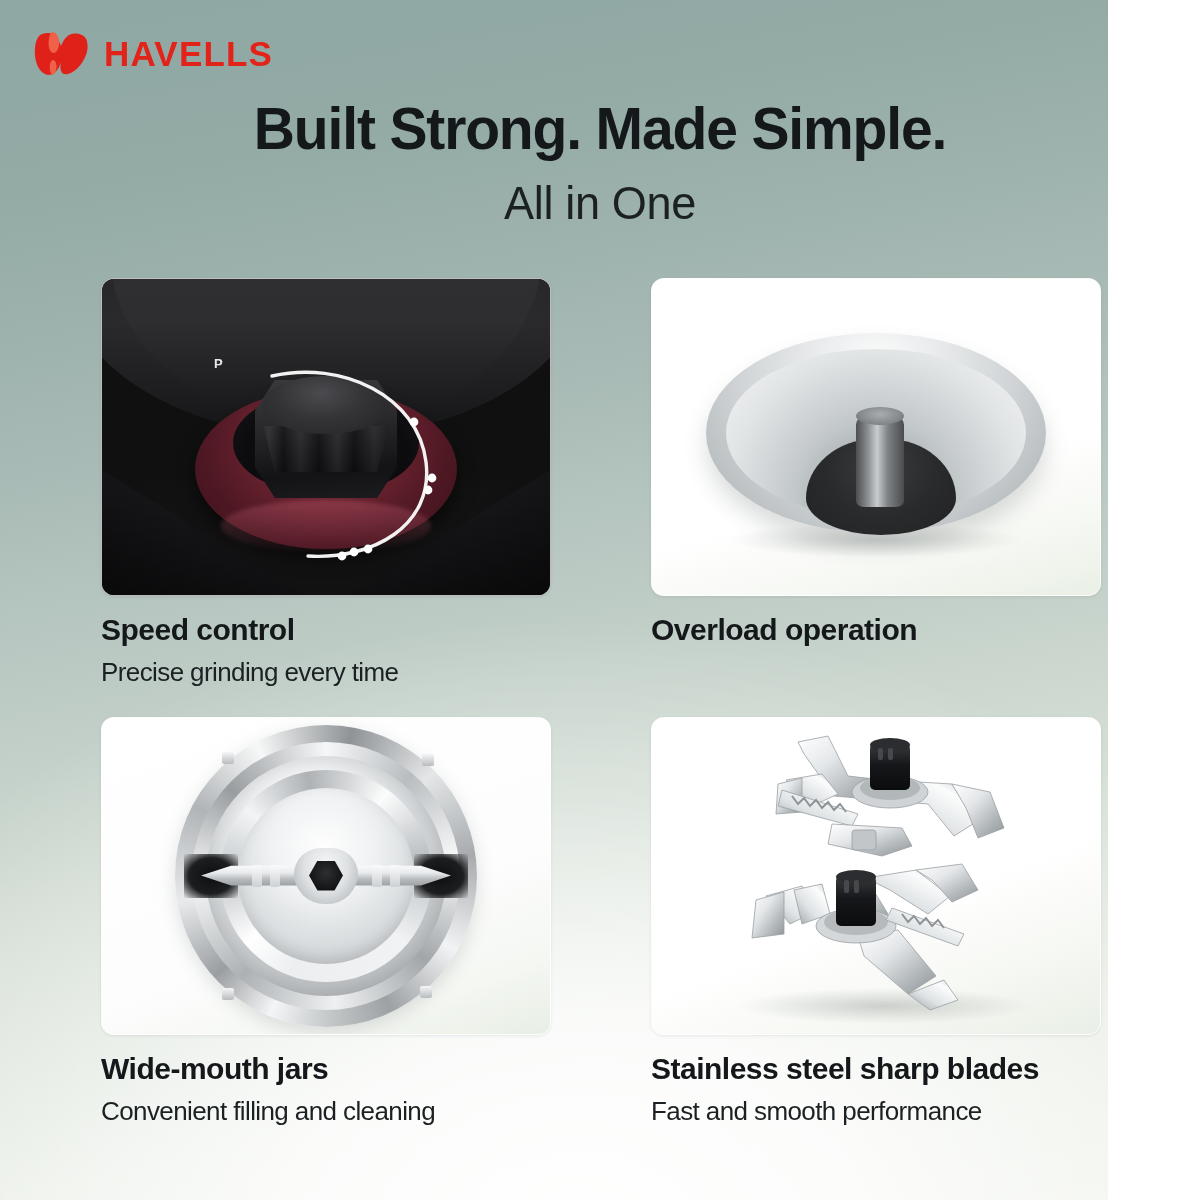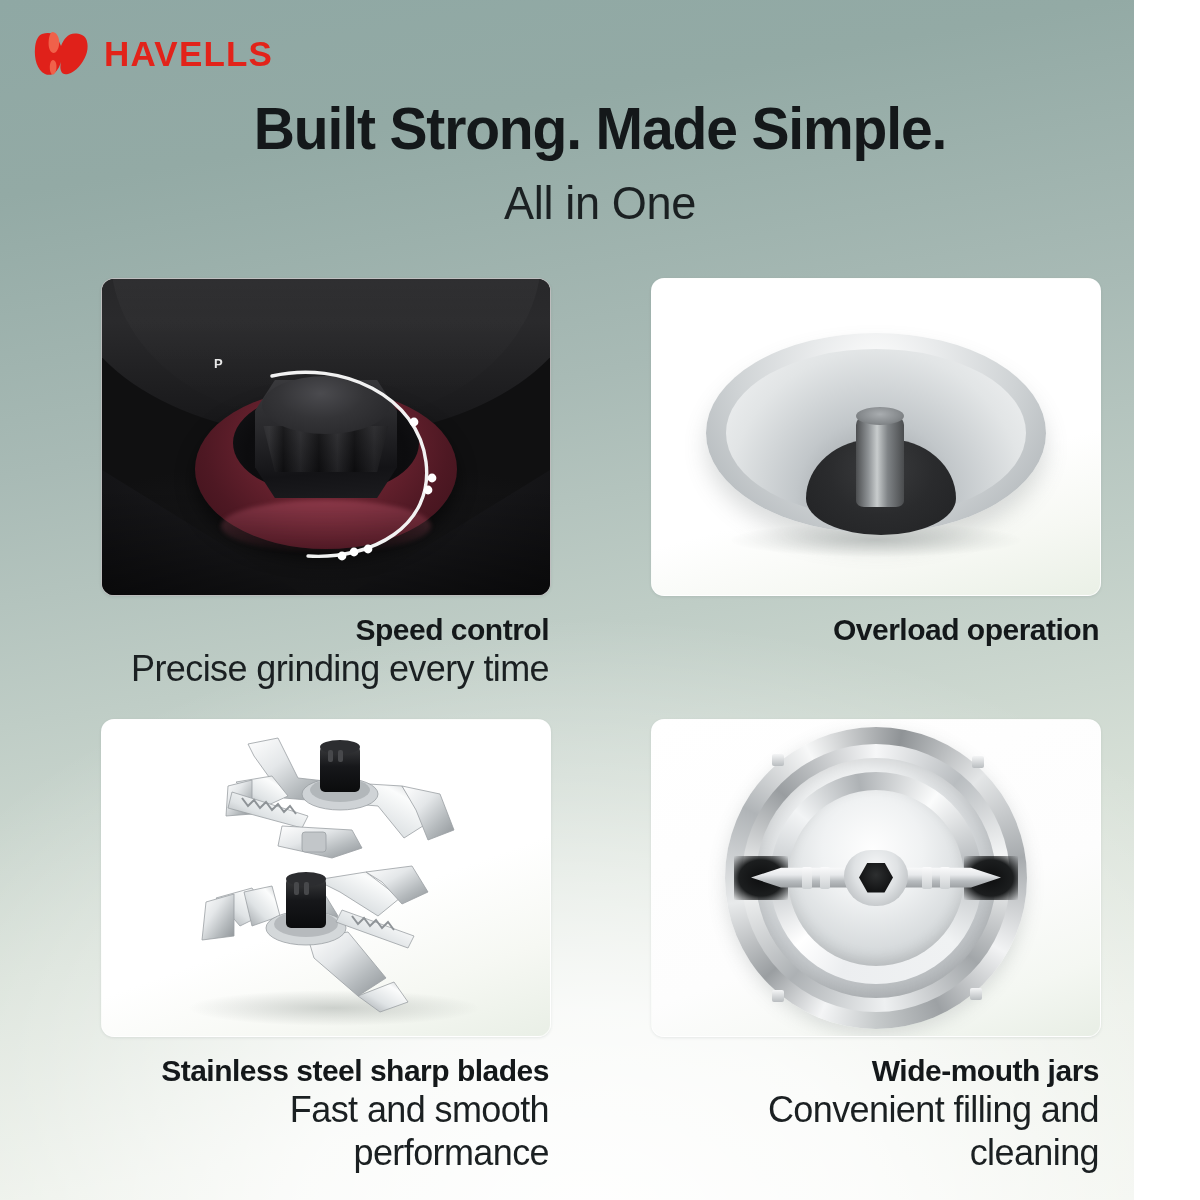--- a/index.html
+++ b/index.html
@@ -14,21 +14,20 @@
   }
 
   .page {
     position: relative;
     width: 1108px;
     height: 1200px;
     background:
       radial-gradient(ellipse 1100px 820px at 52% 102%, rgba(255,255,255,0.96) 0%, rgba(255,255,255,0.80) 26%, rgba(255,255,255,0.30) 52%, rgba(255,255,255,0.00) 74%),
       linear-gradient(170deg, #8fa8a4 0%, #93aaa5 14%, #a8bab5 34%, #bfcdc6 52%, #d7e0d7 70%, #e9eee6 86%, #f0f3ec 100%);
     overflow: hidden;
-    padding-left: 26px;
   }
 
   
   .logo-row {
     position: absolute;
     left: 32px;
     top: 28px;
     display: flex;
     align-items: center;
     gap: 14px;
@@ -94,38 +93,38 @@
     position: relative;
     width: 448px;
     height: 316px;
     border-radius: 13px;
     border: 1px solid rgba(255,255,255,0.72);
     overflow: hidden;
     box-shadow: 0 1px 3px rgba(40,60,55,0.10);
   }
   .caption {
     margin-top: 16px;
-    text-align: right;
+    text-align: left;
   }
   .cap-title {
     font-size: 30px;
     font-weight: bold;
     color: #14181a;
     letter-spacing: -0.5px;
     line-height: 1.18;
     display: block;
   }
   .cap-sub {
-    font-size: 36px;
+    font-size: 26px;
     font-weight: normal;
     color: #1b2022;
     letter-spacing: -0.6px;
     line-height: 1.2;
     display: block;
-    margin-top: 0;
+    margin-top: 10px;
   }
   .cell-2 .caption, .cell-4 .caption { }
 
   
   .card-speed {
     background:
       radial-gradient(ellipse 420px 200px at 50% 120%, #2b2b2d 0%, #1a1a1c 45%, #101011 100%),
       #121213;
   }
   .sp-top-panel {
@@ -527,20 +526,47 @@
           <div class="ov-shadow"></div>
           <div class="ov-dish"></div>
           <div class="ov-dish-inner"></div>
           <div class="ov-dark"></div>
           <div class="ov-pin"></div>
           <div class="ov-pin-top"></div>
         </div>
       </div>
       <div class="caption">
         <span class="cap-title">Overload operation</span>
+      </div>
+    </div>
+
+    <div class="cell cell-3">
+      <div class="card card-jar">
+        <div class="jar-r jar-1"></div>
+        <div class="jar-r jar-2"></div>
+        <div class="jar-r jar-3"></div>
+        <div class="jar-r jar-4"></div>
+        <div class="jar-r jar-5"></div>
+        <div class="jar-dark-l"></div>
+        <div class="jar-dark-r"></div>
+        <div class="jar-blade-bar"></div>
+        <div class="jar-tab t1"></div>
+        <div class="jar-tab t2"></div>
+        <div class="jar-tab t3"></div>
+        <div class="jar-tab t4"></div>
+        <div class="jar-hub"></div>
+        <div class="jar-hex"></div>
+        <div class="jar-notch n1"></div>
+        <div class="jar-notch n2"></div>
+        <div class="jar-notch n3"></div>
+        <div class="jar-notch n4"></div>
+      </div>
+      <div class="caption">
+        <span class="cap-title">Wide-mouth jars</span>
+        <span class="cap-sub">Convenient filling and cleaning</span>
       </div>
     </div>
 
     <div class="cell cell-4">
       <div class="card card-blades">
         <svg class="blades-svg" viewBox="0 0 448 316">
           <defs>
             <linearGradient id="steelA" x1="0" y1="0" x2="1" y2="1">
               <stop offset="0%" stop-color="#ffffff"></stop>
               <stop offset="38%" stop-color="#e4e7e9"></stop>
@@ -603,41 +629,14 @@
             <rect x="200" y="112" width="24" height="20" rx="3" fill="#c2c6c9" stroke="#9aa0a3" stroke-width="0.8"></rect>
           </g>
         </svg>
       </div>
       <div class="caption">
         <span class="cap-title">Stainless steel sharp blades</span>
         <span class="cap-sub">Fast and smooth performance</span>
       </div>
     </div>
 
-    <div class="cell cell-3">
-      <div class="card card-jar">
-        <div class="jar-r jar-1"></div>
-        <div class="jar-r jar-2"></div>
-        <div class="jar-r jar-3"></div>
-        <div class="jar-r jar-4"></div>
-        <div class="jar-r jar-5"></div>
-        <div class="jar-dark-l"></div>
-        <div class="jar-dark-r"></div>
-        <div class="jar-blade-bar"></div>
-        <div class="jar-tab t1"></div>
-        <div class="jar-tab t2"></div>
-        <div class="jar-tab t3"></div>
-        <div class="jar-tab t4"></div>
-        <div class="jar-hub"></div>
-        <div class="jar-hex"></div>
-        <div class="jar-notch n1"></div>
-        <div class="jar-notch n2"></div>
-        <div class="jar-notch n3"></div>
-        <div class="jar-notch n4"></div>
-      </div>
-      <div class="caption">
-        <span class="cap-title">Wide-mouth jars</span>
-        <span class="cap-sub">Convenient filling and cleaning</span>
-      </div>
-    </div>
-
   </div>
 </div>
 
 </body></html>

